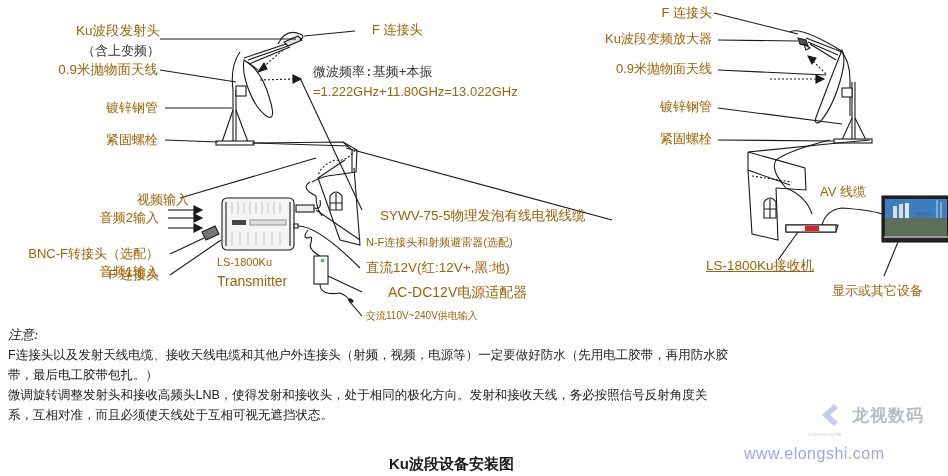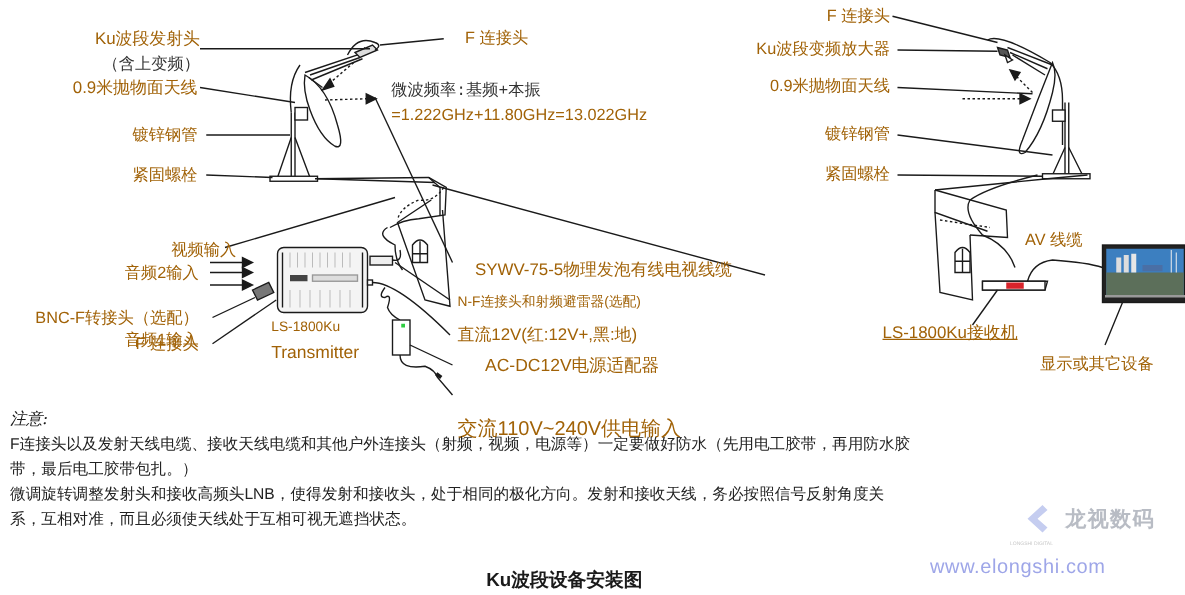--- a/index.html
+++ b/index.html
@@ -191,21 +191,21 @@
 <div class="lbl r" style="right:789px;top:246px;">BNC-F转接头（选配）</div>
 <div class="lbl r" style="right:789px;top:267px;">F 连接头</div>
 
 <div class="lbl" style="left:217px;top:254px;font-size:11px;">LS-1800Ku</div>
 <div class="lbl" style="left:217px;top:273px;font-size:14px;">Transmitter</div>
 
 <div class="lbl" style="left:380px;top:208px;font-size:13.5px;">SYWV-75-5物理发泡有线电视线缆</div>
 <div class="lbl" style="left:366px;top:234px;font-size:11px;">N-F连接头和射频避雷器(选配)</div>
 <div class="lbl" style="left:366px;top:260px;font-size:13.5px;">直流12V(红:12V+,黑:地)</div>
 <div class="lbl" style="left:378px;top:284px;font-size:14px;margin-left:10px;">AC-DC12V电源适配器</div>
-<div class="lbl" style="left:366px;top:308px;font-size:16px;margin-top:28px;">交流110V~240V供电输入</div>
+<div class="lbl" style="left:366px;top:308px;font-size:10px;">交流110V~240V供电输入</div>
 
 <div class="lbl r" style="right:236px;top:5px;">F 连接头</div>
 <div class="lbl r" style="right:236px;top:31px;">Ku波段变频放大器</div>
 <div class="lbl r" style="right:236px;top:61px;">0.9米抛物面天线</div>
 <div class="lbl r" style="right:236px;top:99px;">镀锌钢管</div>
 <div class="lbl r" style="right:236px;top:131px;">紧固螺栓</div>
 <div class="lbl" style="left:820px;top:184px;">AV 线缆</div>
 <div class="lbl" style="left:706px;top:258px;font-size:13.5px;text-decoration:underline;">LS-1800Ku接收机</div>
 <div class="lbl" style="left:832px;top:283px;">显示或其它设备</div>
 

